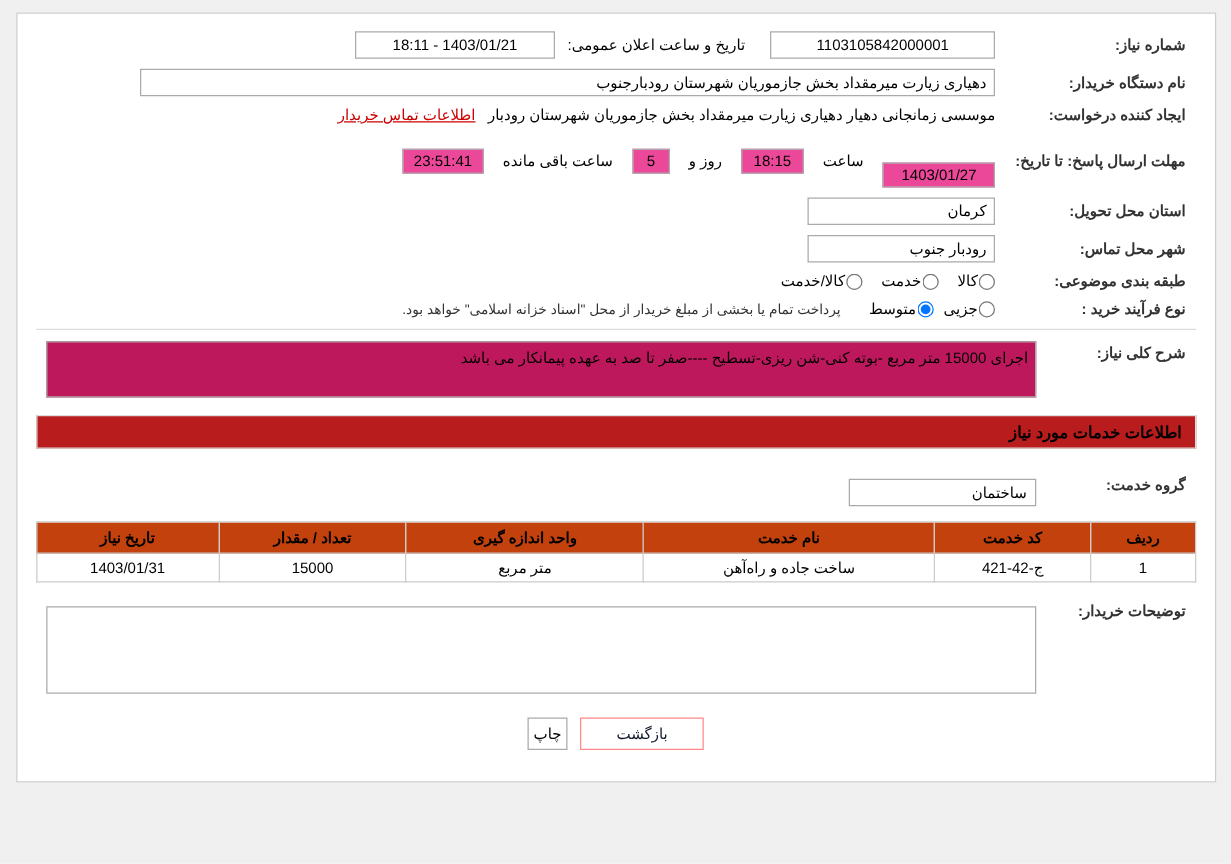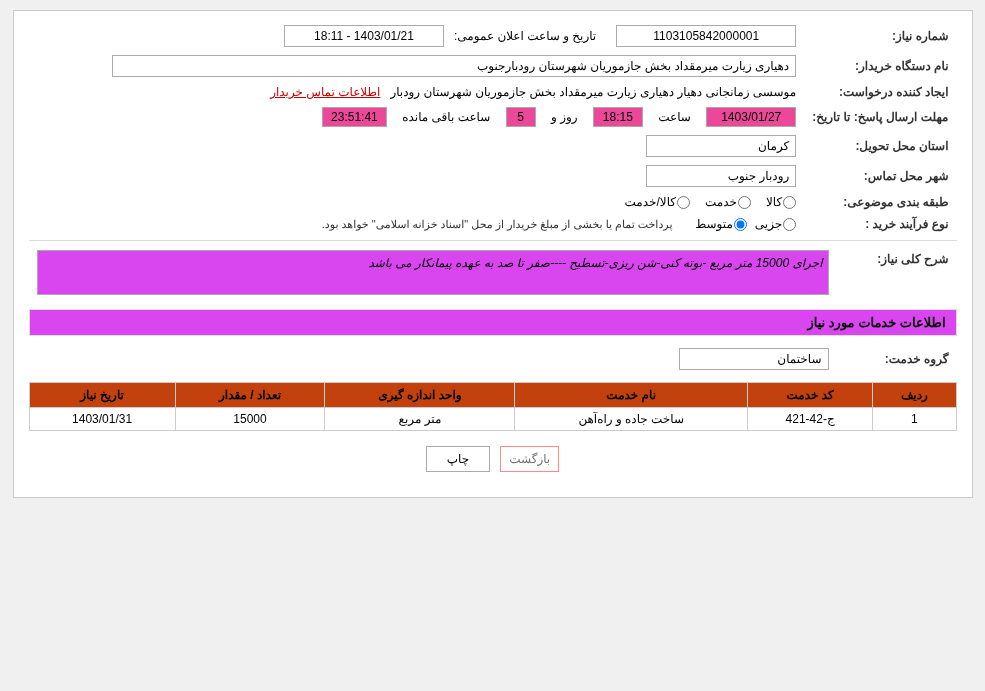--- a/index.html
+++ b/index.html
@@ -21,21 +21,21 @@
       color: white;
       text-align: right;
       padding: 8px 15px;
       font-size: 14px;
       font-weight: bold;
     }
     .content-area {
       padding: 10px 15px;
     }
     .section-title {
-      background: #d946ef;
+      background: #b91c1c;
       border: 1px solid #ddd;
       padding: 5px 10px;
       font-weight: bold;
       margin: 10px 0 8px 0;
       text-align: right;
       font-size: 13px;
     }
     .info-table {
       width: 100%;
       border-collapse: collapse;
@@ -111,33 +111,33 @@
     .bottom-buttons {
       text-align: center;
       padding: 15px;
       display: flex;
       justify-content: center;
       gap: 10px;
     }
     .btn-print {
       background: white;
       border: 1px solid #aaa;
-      padding: 5px 20px;
+      padding: 5px 4px;
       cursor: pointer;
       font-family: Tahoma, Arial, sans-serif;
       font-size: 12px;
     }
     .btn-back {
       background: white;
       border: 1px solid #ff8888;
-      padding: 5px 8px;
+      padding: 5px 28px;
       cursor: pointer;
       font-family: Tahoma, Arial, sans-serif;
       font-size: 12px;
-      color: #737373;
+      color: #0f172a;
     }
     .divider {
       border-top: 1px solid #ddd;
       margin: 5px 0;
     }
     .need-type-row {
       display: flex;
       align-items: center;
       gap: 8px;
     }
@@ -173,21 +173,21 @@
         <td class="value-cell">
           <span>موسسی زمانجانی دهیار دهیاری زیارت میرمقداد بخش جازموریان شهرستان رودبار</span>
           &nbsp;
           <a href="#" class="link-red">اطلاعات تماس خریدار</a>
         </td>
       </tr>
       <tr>
         <td class="label-cell">مهلت ارسال پاسخ: تا تاریخ:</td>
         <td class="value-cell">
           <div class="countdown-row">
-            <span class="countdown-box" style="min-width:90px; text-align:center;">1403/01/27</span>
+            <span class="countdown-box" style="min-width:90px; text-align:center;margin-top:23px;">1403/01/27</span>
             &nbsp;
             <span>ساعت</span>
             &nbsp;
             <span class="countdown-box" style="min-width:50px; text-align:center;">18:15</span>
             &nbsp;
             <span>روز و</span>
             &nbsp;
             <span class="countdown-box" style="min-width:30px; text-align:center;">5</span>
             &nbsp;
             <span>ساعت باقی مانده</span>
@@ -247,36 +247,36 @@
     </tbody>
       </table>
 
     <div class="divider"></div>
 
     <table class="info-table">
       <tbody>
           <tr>
         <td class="label-cell" style="vertical-align:top; padding-top:6px;">شرح کلی نیاز:</td>
         <td class="value-cell">
-          <div style="border:1px solid #aaa; background:#d946ef; padding:5px; text-align:right; direction:rtl; min-height:45px;font-style:italic;">
+          <div style="border:1px solid #aaa; background:#be185d; padding:5px; text-align:right; direction:rtl; min-height:45px;">
             <span>اجرای 15000 متر مربع -بوته کنی-شن ریزی-تسطیح ----صفر تا صد به عهده پیمانکار می باشد</span>
           </div>
         </td>
       </tr>
     </tbody>
       </table>
 
     <div class="section-title">اطلاعات خدمات مورد نیاز</div>
 
     <table class="info-table">
       <tbody>
           <tr>
         <td class="label-cell">گروه خدمت:</td>
         <td class="value-cell">
-          <span class="input-box" style="min-width:150px; display:inline-block; text-align:right;">ساختمان</span>
+          <span class="input-box" style="min-width:150px; display:inline-block; text-align:right;margin-top:12px;">ساختمان</span>
         </td>
       </tr>
     </tbody>
       </table>
 
     <table class="services-table">
       <thead>
         <tr>
           <th>ردیف</th>
           <th>کد خدمت</th>
@@ -291,20 +291,32 @@
             <td>1</td>
             <td>ج-42-421</td>
             <td>ساخت جاده و راه‌آهن</td>
             <td>متر مربع</td>
             <td>15000</td>
             <td>1403/01/31</td>
           </tr>
         </tbody>
     </table>
 
+    <table class="info-table" style="margin-top:10px;">
+      <tbody>
+          <tr>
+        <td class="label-cell" style="vertical-align:top; padding-top:6px;">توضیحات خریدار:</td>
+        <td class="value-cell">
+          <div class="buyer-notes-box" style="min-height:70px; border:1px solid #aaa; padding:5px;">
+            <span></span>
+          </div>
+        </td>
+      </tr>
+    </tbody>
+      </table>
 
     <div class="bottom-buttons">
       <button class="btn-back">بازگشت</button>
       <button class="btn-print">چاپ</button>
     </div>
 
   </div>
 </div>
 
 </body></html>

